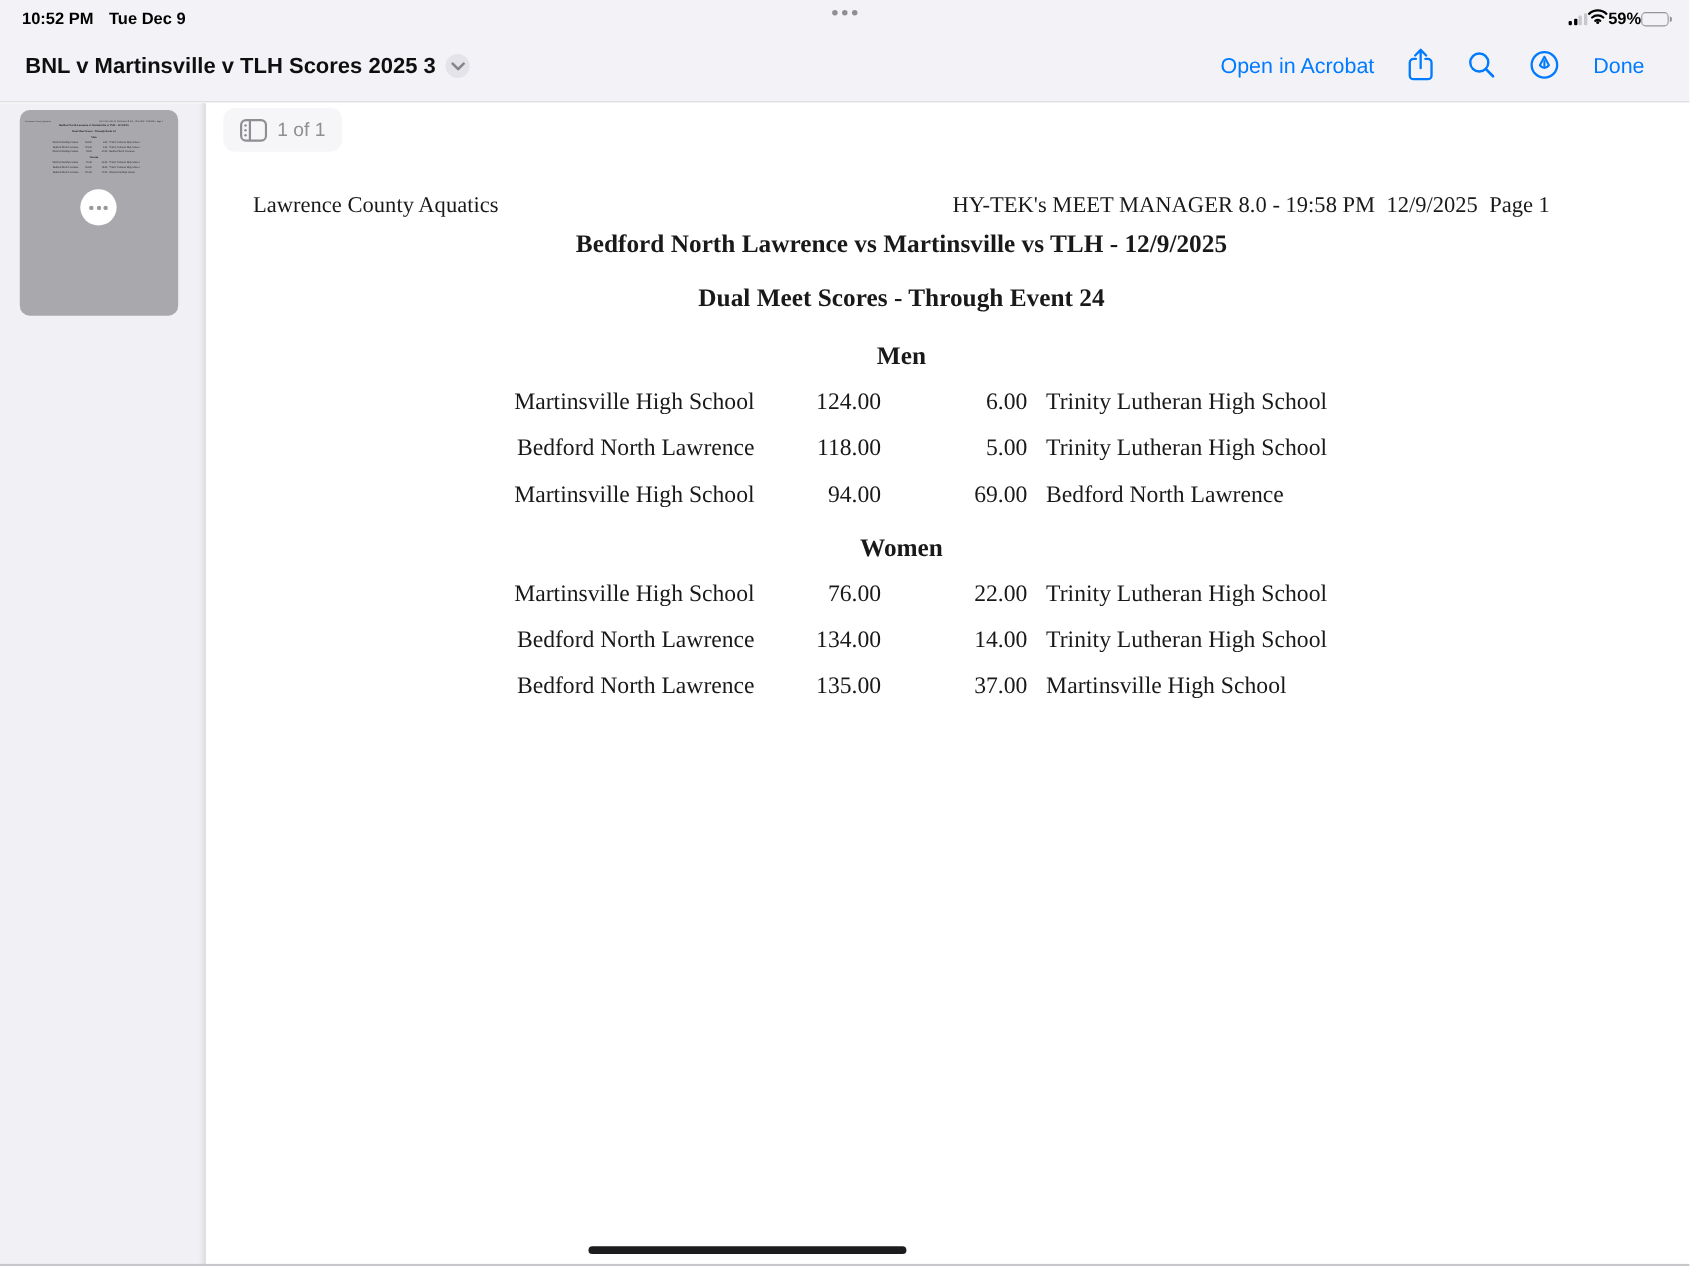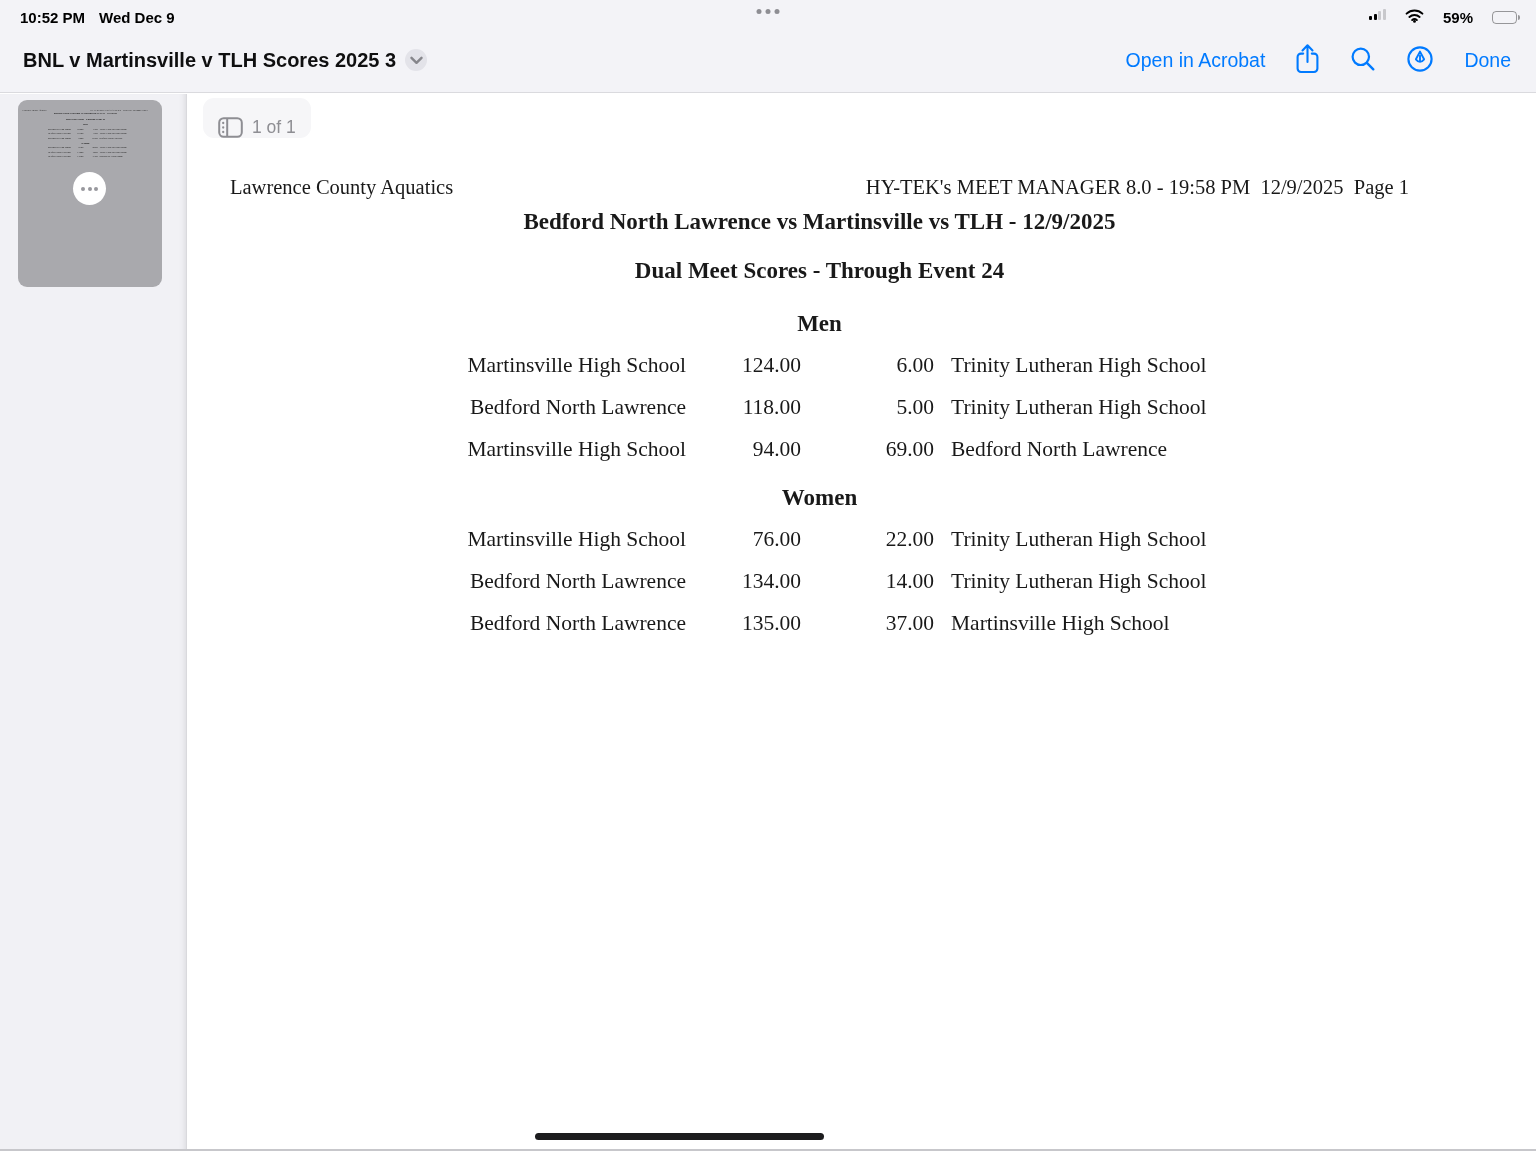--- a/index.html
+++ b/index.html
@@ -18,40 +18,40 @@
     position:absolute; top:0; left:0; right:0; height:28px;
     display:flex; align-items:center; justify-content:space-between;
     padding:6px 16px 0 20px; font-size:15px; font-weight:600; color:#000;
   }
   .status-left { display:flex; gap:14px; align-items:center; }
   .multitask-dots {
     position:absolute; left:50%; top:9px; transform:translateX(-50%);
     display:flex; gap:4px;
   }
   .multitask-dots i { width:5px; height:5px; border-radius:50%; background:#8e8e93; }
-  .status-right { display:flex; gap:19px; }
+  .status-right { display:flex; gap:0; align-items:center; }
   .cell-bars { display:flex; align-items:flex-end; gap:1.5px; height:11px; }
   .cell-bars i { width:3px; border-radius:1px; background:#c8c8cc; }
   .cell-bars i:nth-child(1){ height:4px;  background:#000; }
   .cell-bars i:nth-child(2){ height:6px;  background:#000; }
   .cell-bars i:nth-child(3){ height:8.5px; }
   .cell-bars i:nth-child(4){ height:11px; }
   .battery { display:flex; align-items:center; }
   .battery .shell {
     width:25px; height:13px; border:1px solid rgba(0,0,0,.38);
     border-radius:4px; padding:1.5px; 
   }
   .battery .fill { width:58%; height:100%; background:#000; border-radius:2px; }
   .battery .nub {
     width:2px; height:5px; background:rgba(0,0,0,.38);
     border-radius:0 2px 2px 0; margin-left:1px;
   }
 
   .toolbar {
-    position:absolute; top:28px; left:0; right:0; height:64px;
+    position:absolute; top:28px; left:0; right:16px; height:64px;
     display:flex; align-items:center; justify-content:space-between;
     padding:0 25px 0 23px;
   }
   .tb-left { display:flex; align-items:center; gap:9px; }
   .doc-title-chrome { font-size:20px; font-weight:700; color:#0f0f10; }
   .chev-btn {
     width:22px; height:22px; border-radius:50%; background:#e3e3e9;
     display:flex; align-items:center; justify-content:center; border:none; cursor:pointer;
   }
   .tb-right { display:flex; gap:30px; }
@@ -78,21 +78,21 @@
     position:absolute; left:55px; top:72px; width:33px; height:33px;
     border-radius:50%; background:#fff; border:none; cursor:pointer;
     display:flex; align-items:center; justify-content:center; gap:2.5px;
   }
   .thumb-more i { width:4px; height:4px; border-radius:50%; background:#98989d; }
 
   .main { position:absolute; left:188px; right:0; top:0; bottom:0; background:#fff; }
 
   .pill {
     position:absolute; left:15px; top:4px; height:40px; border-radius:11px;
-    background:#f6f6f8; display:flex; align-items:flex-end; gap:9px;
+    background:#f6f6f8; display:flex; align-items:center; gap:9px;
     padding:0 15px; border:none; cursor:pointer;
     color:#8e8e93; font-size:17.5px; font-weight:500; font-family:inherit;
   }
 
   
   .doc-inner {
     position:absolute; top:0; left:0; width:1350px;
     padding:0 129px 0 42px;
     font-family:"Liberation Serif", serif; color:#191919;
   }
@@ -124,21 +124,21 @@
   }
 </style>
 </head>
 <body>
 
 <div class="top-chrome">
 
   <div class="status-bar">
     <div class="status-left">
       <span>10:52 PM</span>
-      <span>Wed Dec 9</span>
+      <span>Tue Dec 9</span>
     </div>
     <div class="multitask-dots">
       <i></i>
         <i></i>
         <i></i>
     </div>
     <div class="status-right">
       <span class="cell-bars">
           <i></i>
           <i></i>

